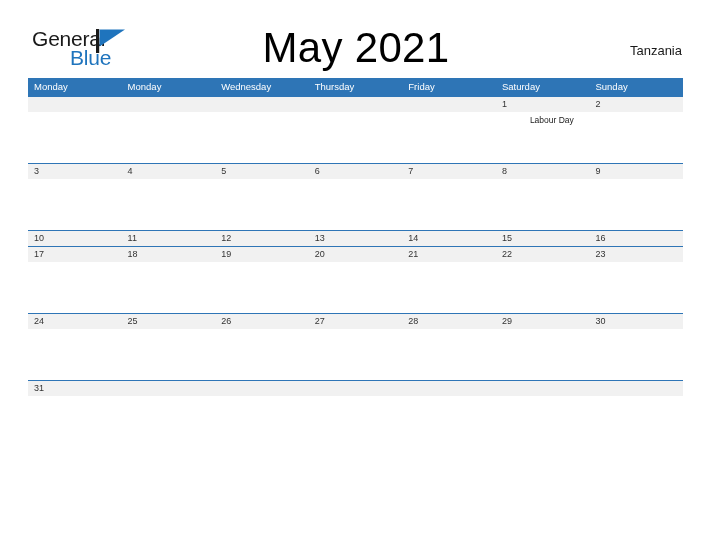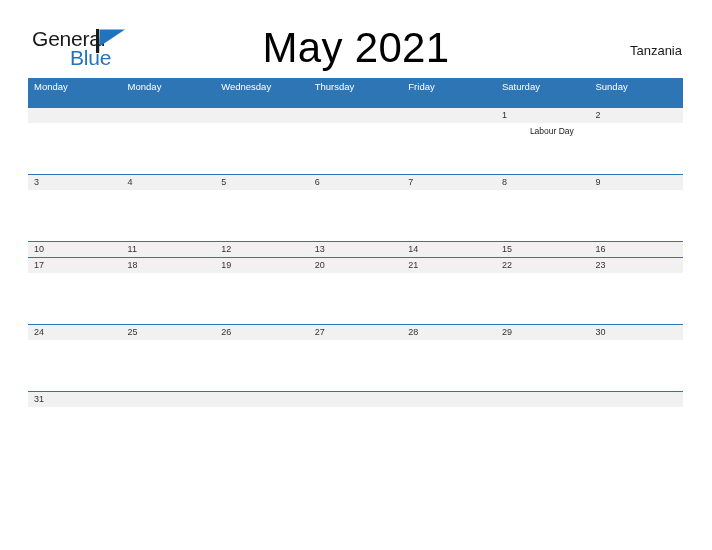--- a/index.html
+++ b/index.html
@@ -87,21 +87,21 @@
   .calendar {
     position: absolute;
     left: 28px;
     top: 78px;
     width: 655px;
   }
 
   .weekday-row {
     display: flex;
     background: #2e75b6;
-    height: 29px;
+    height: 18px;
   }
   .weekday {
     flex: 1 1 0;
     font-size: 9.5px;
     color: #ffffff;
     line-height: 17px;
     padding-left: 6px;
     box-sizing: border-box;
     white-space: nowrap;
   }

